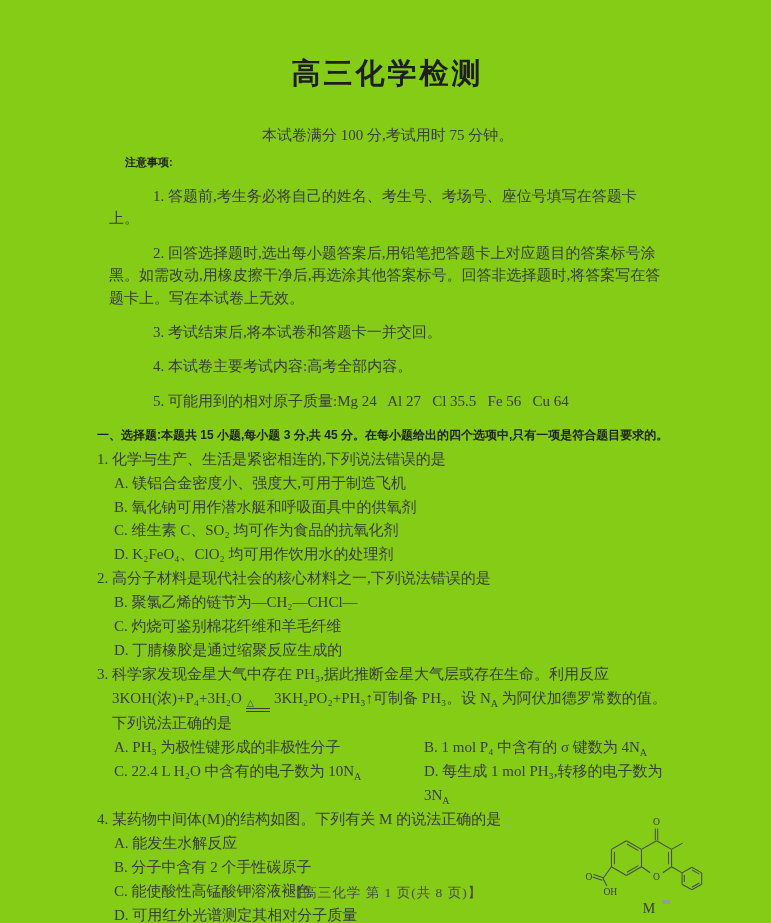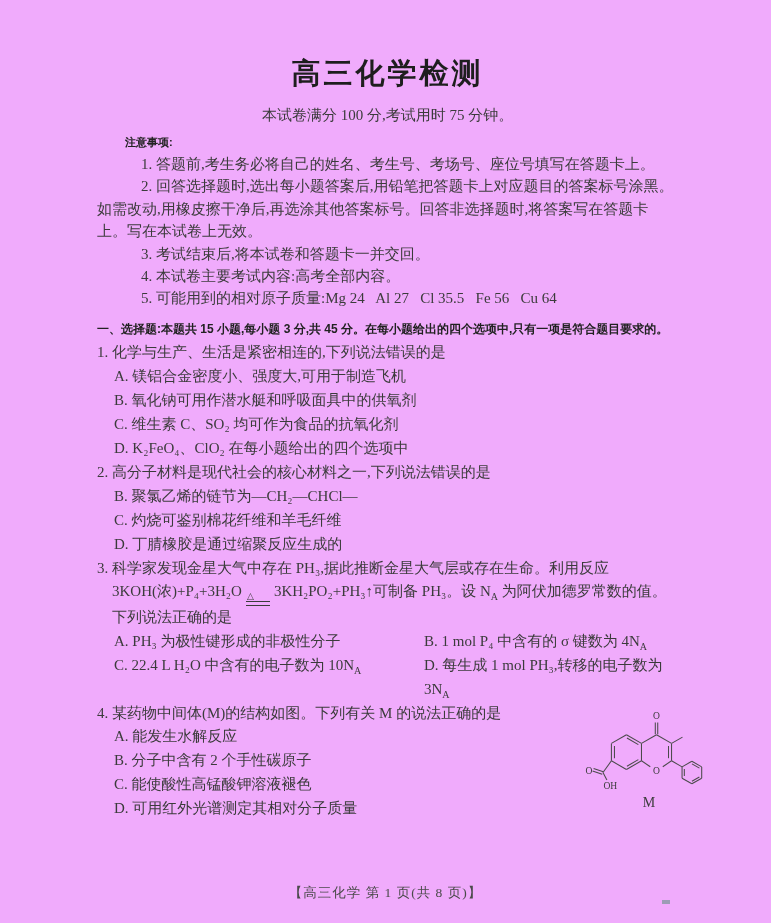--- a/index.html
+++ b/index.html
@@ -1,24 +1,24 @@
 <!DOCTYPE html>
 <html><head>
 <meta charset="utf-8">
 <style>
   html,body{margin:0;padding:0;background:#fff;}
-  .page{position:relative;width:771px;height:923px;background:#f0abfc;overflow:hidden;
+  .page{position:relative;width:771px;height:923px;background:#84cc16;overflow:hidden;
         color:#3b3b3b;font-family:"Liberation Serif","DejaVu Serif",serif;font-size:15px;}
   .content{position:absolute;left:97px;top:0;width:581px;}
   .title{margin:55px 0 0 0;text-align:center;font-family:"Liberation Sans","DejaVu Sans",sans-serif;
          font-weight:bold;font-size:29px;line-height:36px;color:#1e1e1e;letter-spacing:3px;}
-  .intro{margin:14px 0 0 0;text-align:center;font-size:15px;line-height:21px;}
+  .intro{margin:34px 0 0 0;text-align:center;font-size:15px;line-height:21px;}
   .notice-title{margin:5px 0 0 28px;font-family:"Liberation Sans","DejaVu Sans",sans-serif;
                 font-weight:bold;font-size:11px;color:#222;line-height:22px;}
-  .notes p{margin:0;line-height:22.4px;text-indent:44px;white-space:pre-wrap;}
+  .notes p{margin:12px;line-height:22.4px;text-indent:44px;white-space:pre-wrap;}
   .section-header{margin:8px 0 0 0;font-family:"Liberation Sans","DejaVu Sans",sans-serif;
                   font-weight:bold;color:#222;font-size:12px;line-height:23.5px;
                   padding-left:30px;text-indent:-30px;}
   .question{position:relative;margin:0;}
   .question p{margin:0;line-height:23.9px;}
   .q-stem{padding-left:15px;text-indent:-15px;}
   .opt{margin-left:17px !important;}
   .opt-row{display:flex;margin-left:17px;gap:29px;}
   .opt-row .left{width:281px;margin-left:0 !important;}
   .opt-row .right{flex:1;margin-left:0 !important;}
@@ -53,21 +53,21 @@
       <p>5. 可能用到的相对原子质量:Mg 24   Al 27   Cl 35.5   Fe 56   Cu 64</p>
     </div>
 
     <p class="section-header">一、选择题:本题共 15 小题,每小题 3 分,共 45 分。在每小题给出的四个选项中,只有一项是符合题目要求的。</p>
 
     <div class="question">
       <p class="q-stem">1. 化学与生产、生活是紧密相连的,下列说法错误的是</p>
       <p class="opt">A. 镁铝合金密度小、强度大,可用于制造飞机</p>
       <p class="opt">B. 氧化钠可用作潜水艇和呼吸面具中的供氧剂</p>
       <p class="opt">C. 维生素 C、SO₂ 均可作为食品的抗氧化剂</p>
-      <p class="opt">D. K₂FeO₄、ClO₂ 在每小题给出的四个选项中</p>
+      <p class="opt">D. K₂FeO₄、ClO₂ 均可用作饮用水的处理剂</p>
     </div>
 
     <div class="question">
       <p class="q-stem">2. 高分子材料是现代社会的核心材料之一,下列说法错误的是</p>
       <p class="opt">B. 聚氯乙烯的链节为—CH₂—CHCl—</p>
       <p class="opt">C. 灼烧可鉴别棉花纤维和羊毛纤维</p>
       <p class="opt">D. 丁腈橡胶是通过缩聚反应生成的</p>
     </div>
 
     <div class="question">

